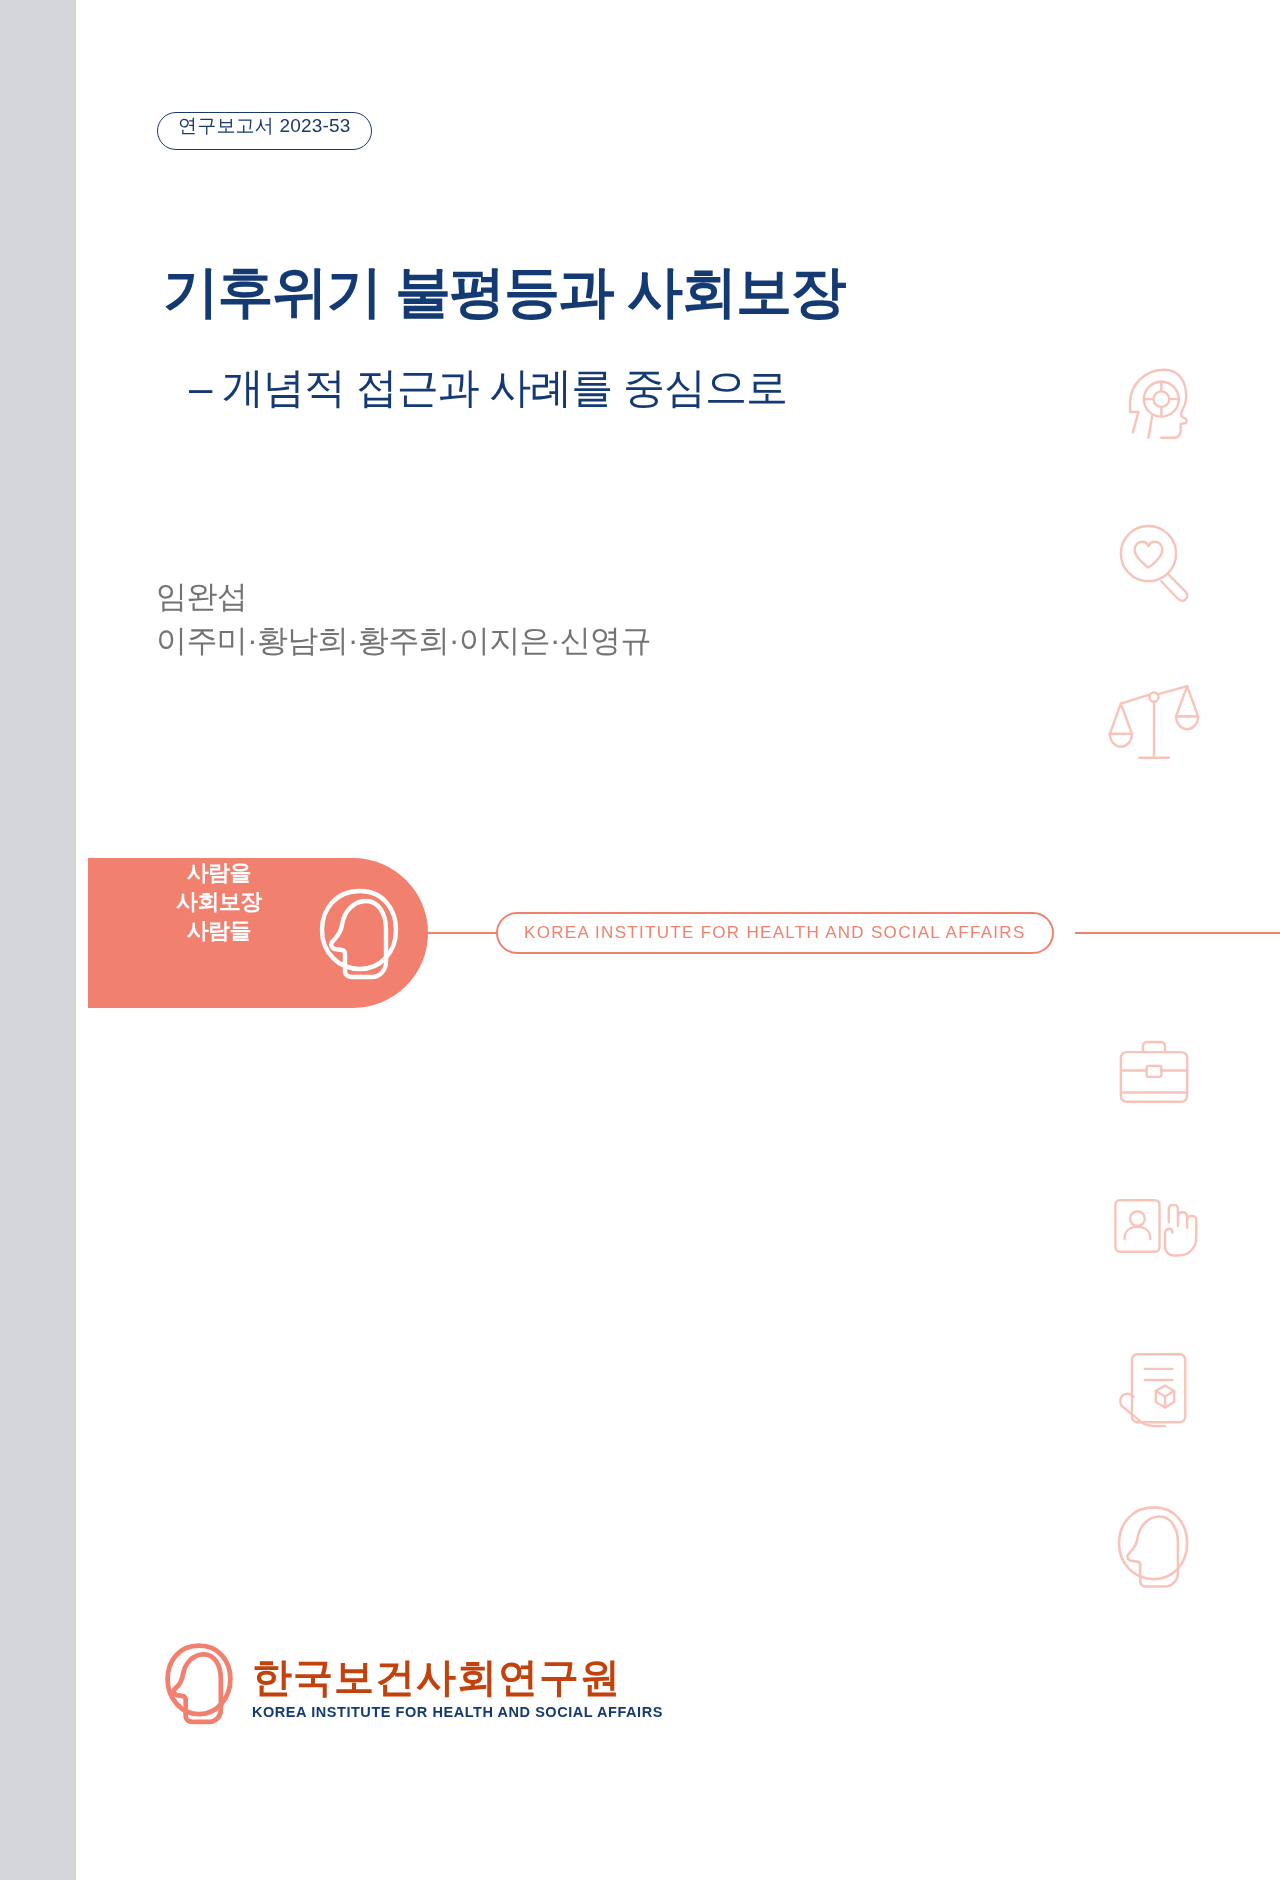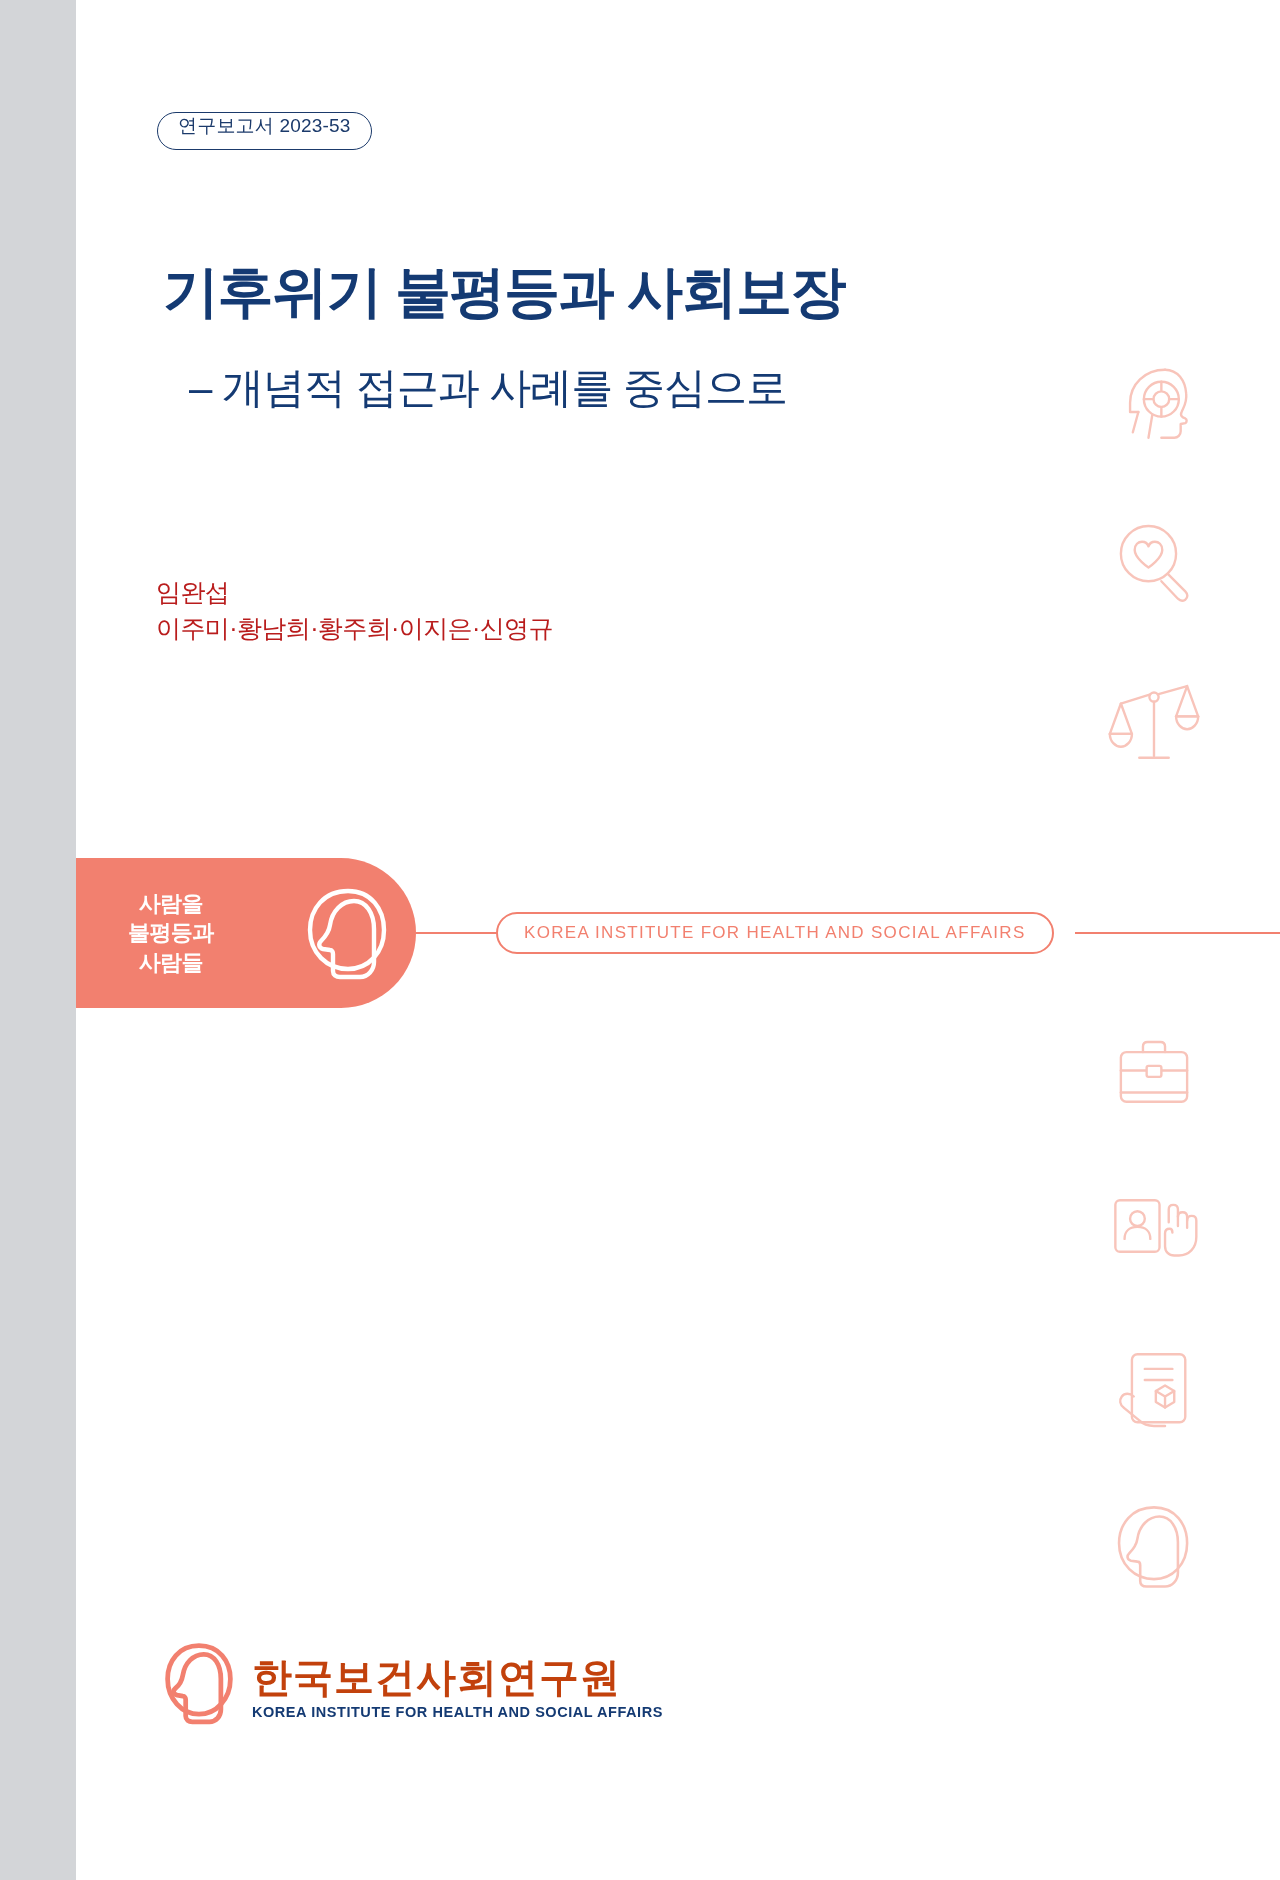--- a/index.html
+++ b/index.html
@@ -48,36 +48,36 @@
     color: #143a73;
     font-size: 42px;
     font-weight: 400;
     letter-spacing: -1px;
     white-space: nowrap;
     margin-left: 34px;
   }
   
   .authors {
     position: absolute; left: 156px; top: 575px;
-    color: #b91c1c;
-    font-size: 25px;
+    color: #737373;
+    font-size: 31px;
     line-height: 1.42;
     letter-spacing: -.6px;
     white-space: nowrap;
   }
   .authors .lead { display: block; }
   .authors .co { display: block; }
   
   .banner {
-    position: absolute; left: 76px; top: 858px;
+    position: absolute; left: 88px; top: 858px;
     width: 340px; height: 150px;
     background: #f2806f;
     border-top-right-radius: 75px;
     border-bottom-right-radius: 75px;
-    display: flex; align-items: center;
+    display: flex;  padding-left: 36px;
   }
   .banner-text {
     color: #ffffff;
     font-size: 22px;
     font-weight: 700;
     line-height: 1.32;
     text-align: center;
     letter-spacing: -.6px;
     margin-left: 52px;
     white-space: nowrap;
@@ -152,21 +152,21 @@
   <div class="title-sub">– 개념적 접근과 사례를 중심으로</div>
 
   <div class="authors">
     <span class="lead">임완섭</span>
     <span class="co">이주미·황남희·황주희·이지은·신영규</span>
   </div>
 
   <div class="banner">
     <div class="banner-text">
       <span>사람을</span><br>
-      <span>불평등과</span><br>
+      <span>사회보장</span><br>
       <span>사람들</span>
     </div>
     <div class="banner-logo">
       <svg viewBox="0 0 100 100" fill="none" stroke="#ffffff" stroke-width="4.4" stroke-linecap="round" stroke-linejoin="round">
         <path d="M50 8 C26 8 12 26 12 47 C12 70 29 86 50 86 C70 86 86 70 86 47 C86 26 73 8 50 8 Z"></path>
         <path d="M56 18 C44 18 34 28 32 42 C31 49 27 54 23 58 C20 61 21 65 25 66 L32 67
                  C34 67 35 69 35 71 L35 88 C35 92 38 94 42 94 L62 94 C70 94 76 87 76 79
                  L76 46 C76 30 68 18 56 18 Z"></path>
       </svg>
     </div>

